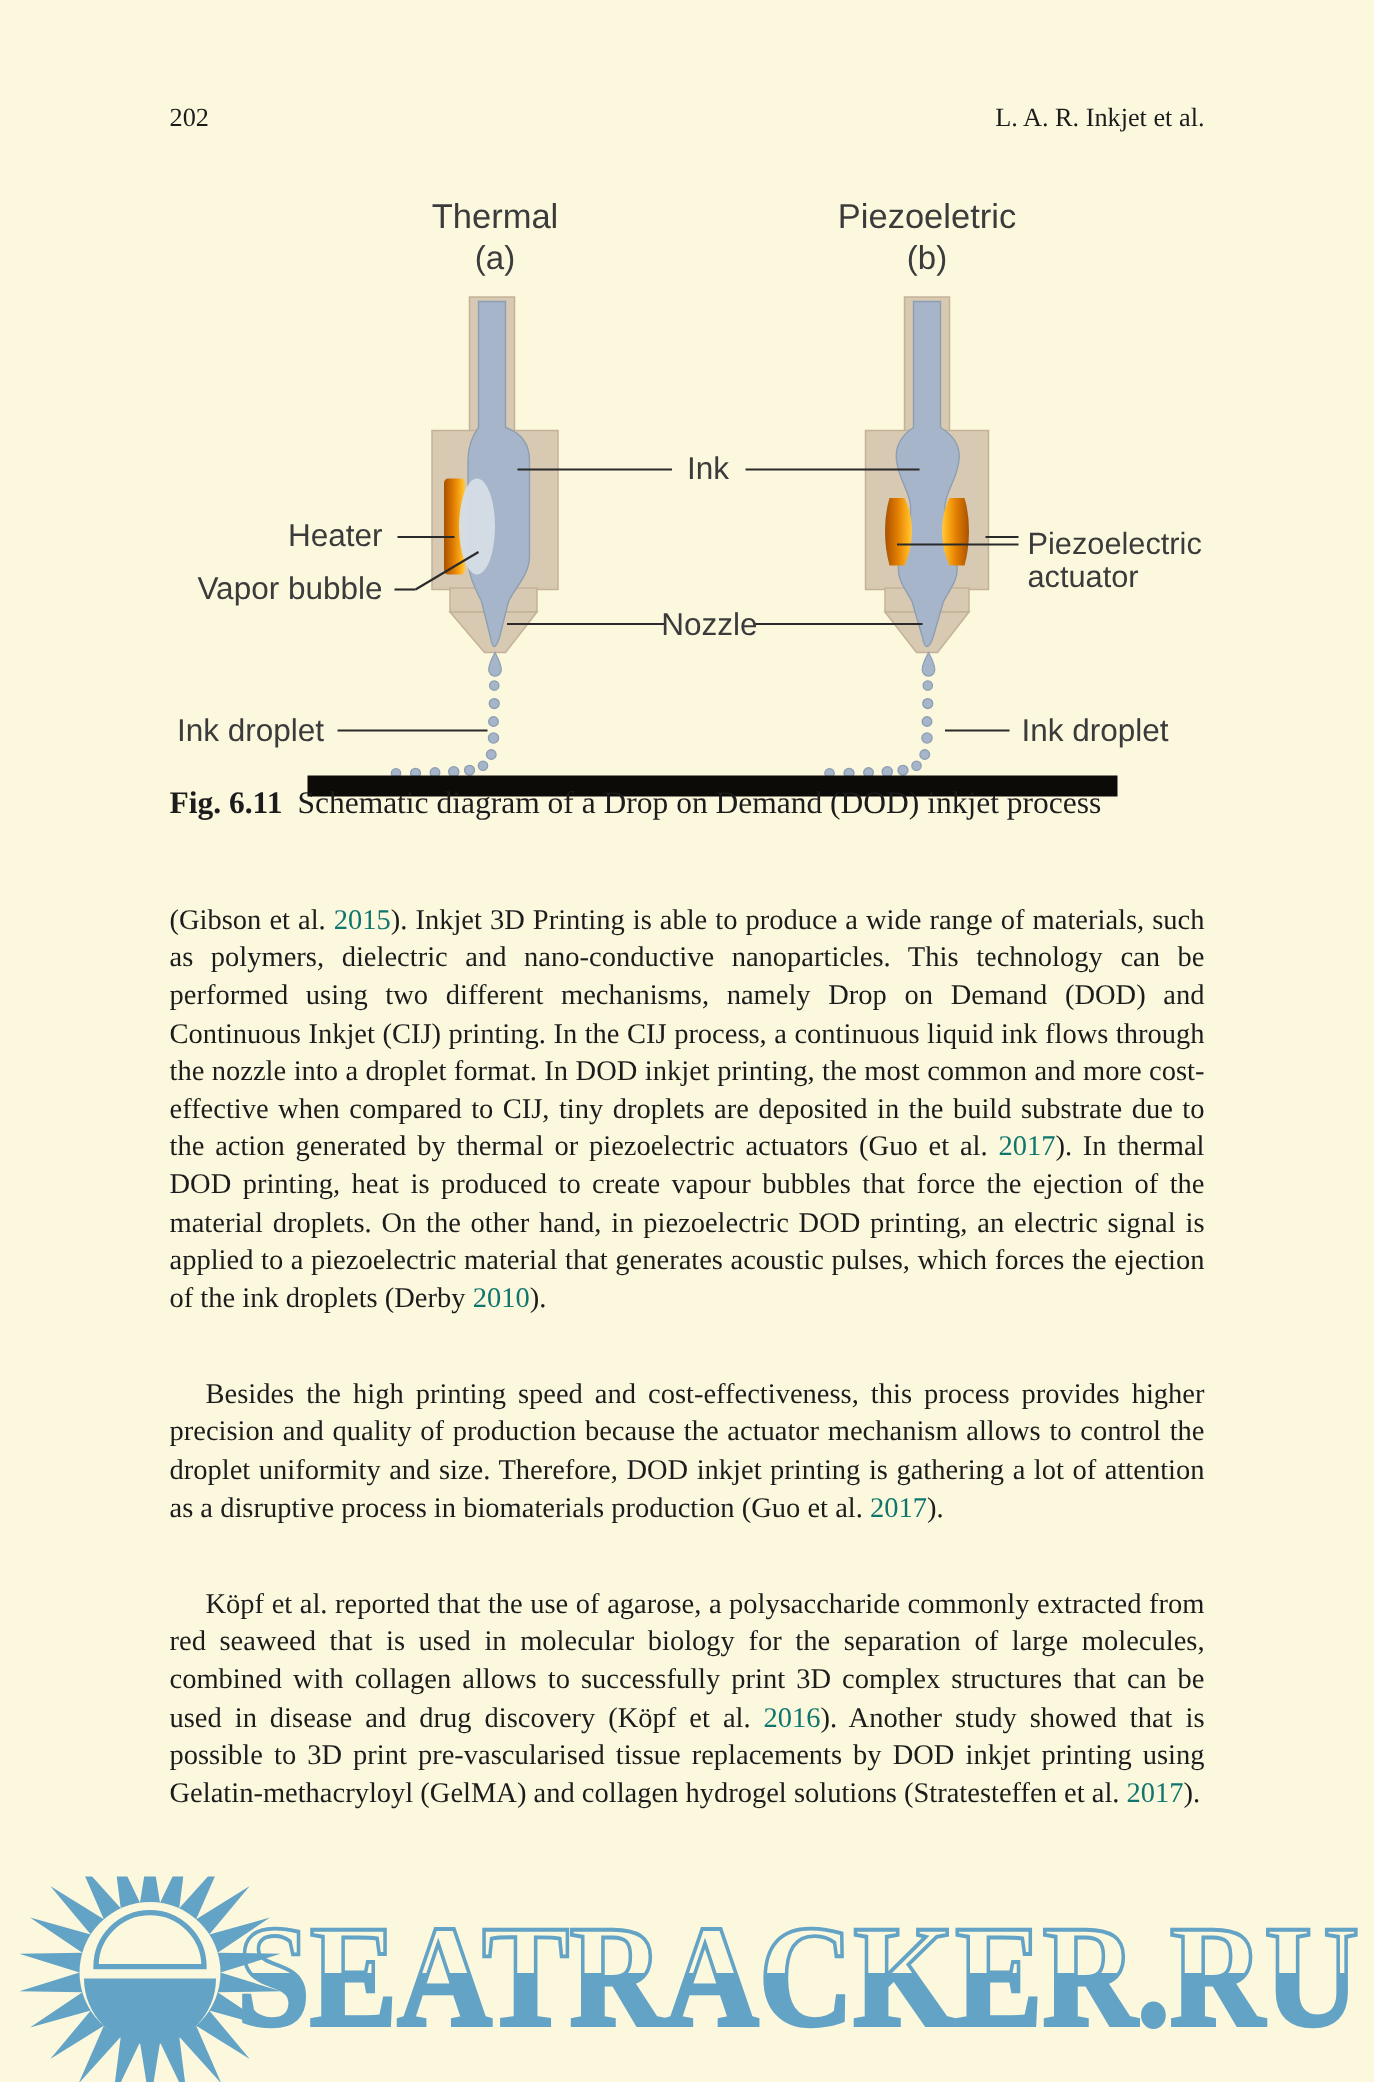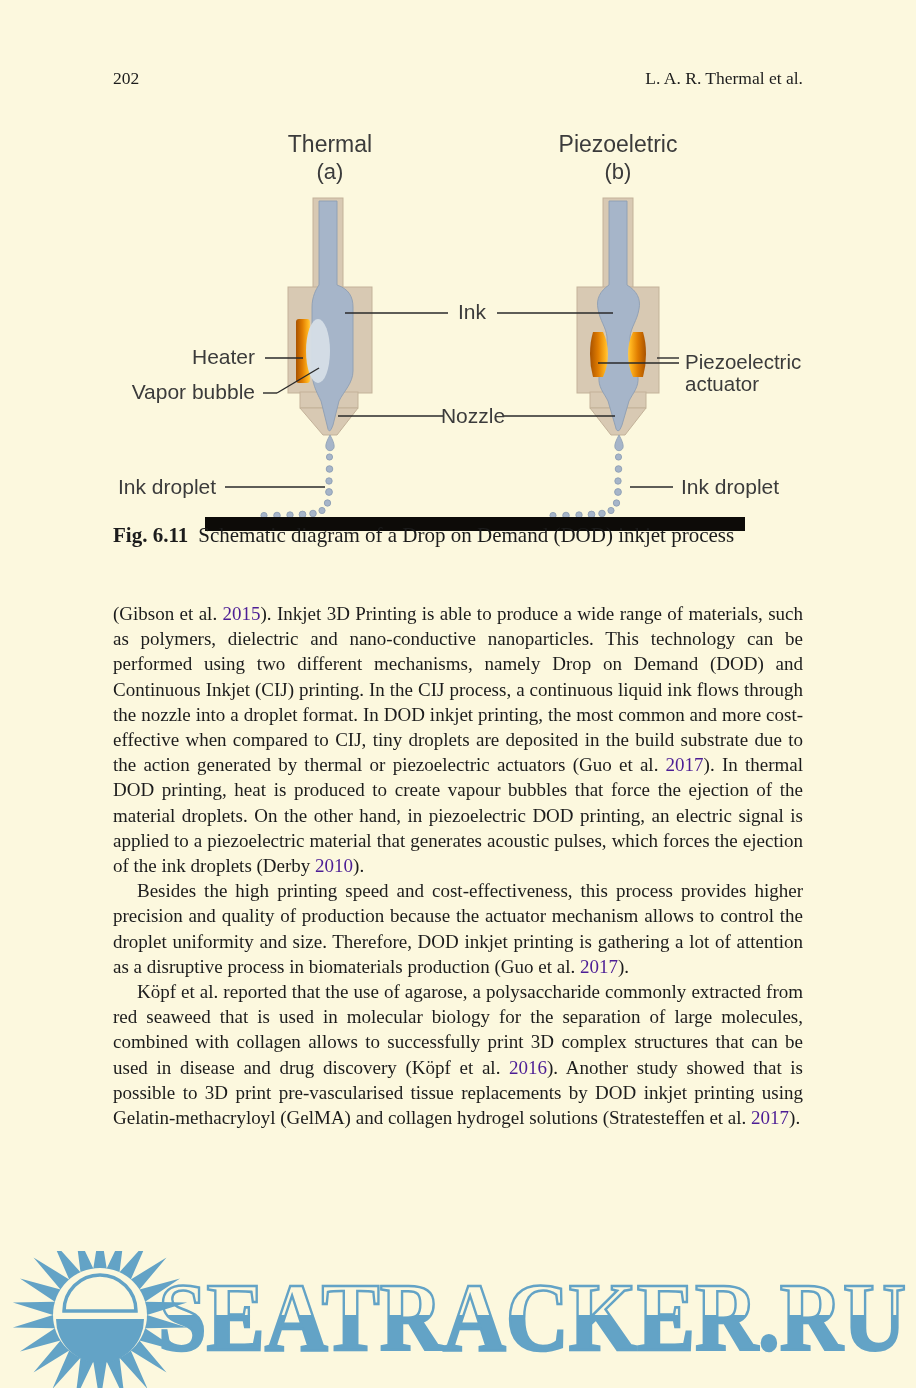--- a/index.html
+++ b/index.html
@@ -16,32 +16,32 @@
   
   .figure-svg{position:absolute;left:113px;top:125px;}
   .fig-label{font-family:"Liberation Sans",sans-serif;fill:#3b3b3b;}
   
   .caption{position:absolute;left:113px;top:525px;width:690px;font-size:21px;line-height:21px;}
   .caption b{font-weight:bold;}
   .caption .cap-gap{display:inline-block;width:10px;}
   
   .bodytext{position:absolute;left:113px;top:601px;width:690px;font-size:19px;line-height:25.2px;text-align:justify;}
   .bodytext p{margin:0;padding:0;}
-  .bodytext p.indent{text-indent:24px;}
-  .ref-year{color:#4c1d95;}
+  .bodytext p.indent{text-indent:24px;margin-top:39px;}
+  .ref-year{color:#0f766e;}
   
   .wm-sun{position:absolute;left:0px;top:1251px;}
   .wm-text{position:absolute;left:150px;top:1252px;}
 </style>
 </head>
 <body>
 
 <div class="runhead">
   <span class="pagenum">202</span>
-  <span class="authors">L. A. R. Thermal et al.</span>
+  <span class="authors">L. A. R. Inkjet et al.</span>
 </div>
 
 <svg class="figure-svg" width="690" height="412" viewBox="0 0 690 412">
   <defs>
     <linearGradient id="heatL" x1="0" y1="0" x2="1" y2="0">
       <stop offset="0" stop-color="#a85200"></stop>
       <stop offset="0.45" stop-color="#e07c00"></stop>
       <stop offset="0.85" stop-color="#ffb41e"></stop>
       <stop offset="1" stop-color="#ffc84a"></stop>
     </linearGradient>

